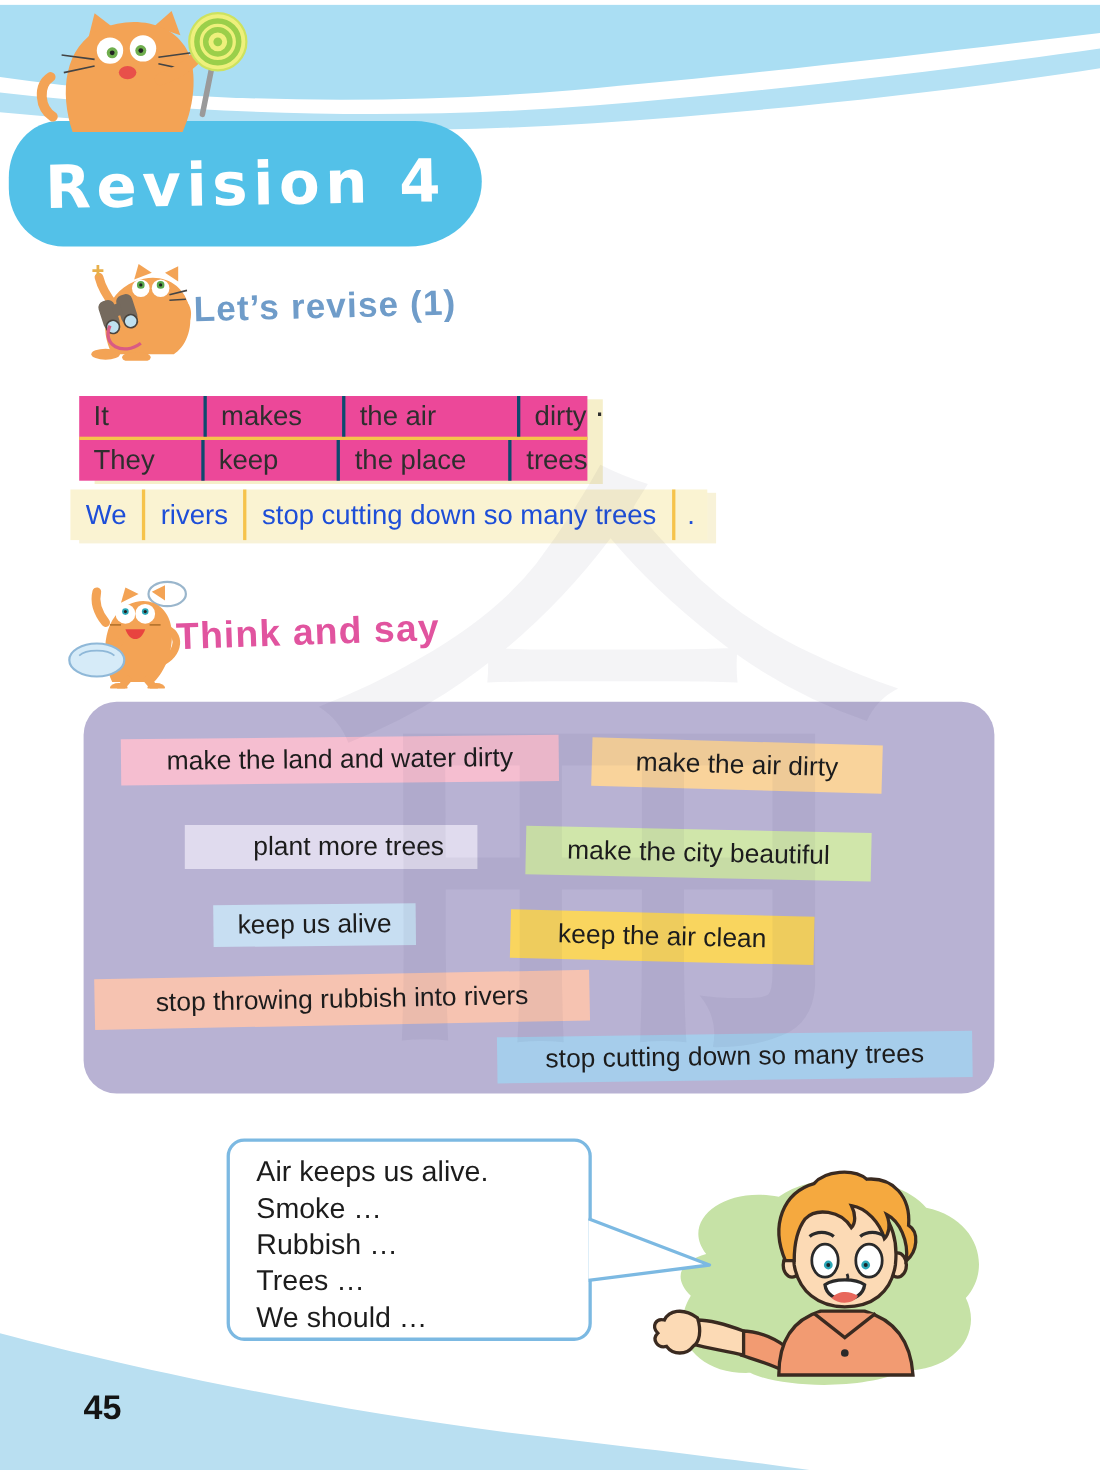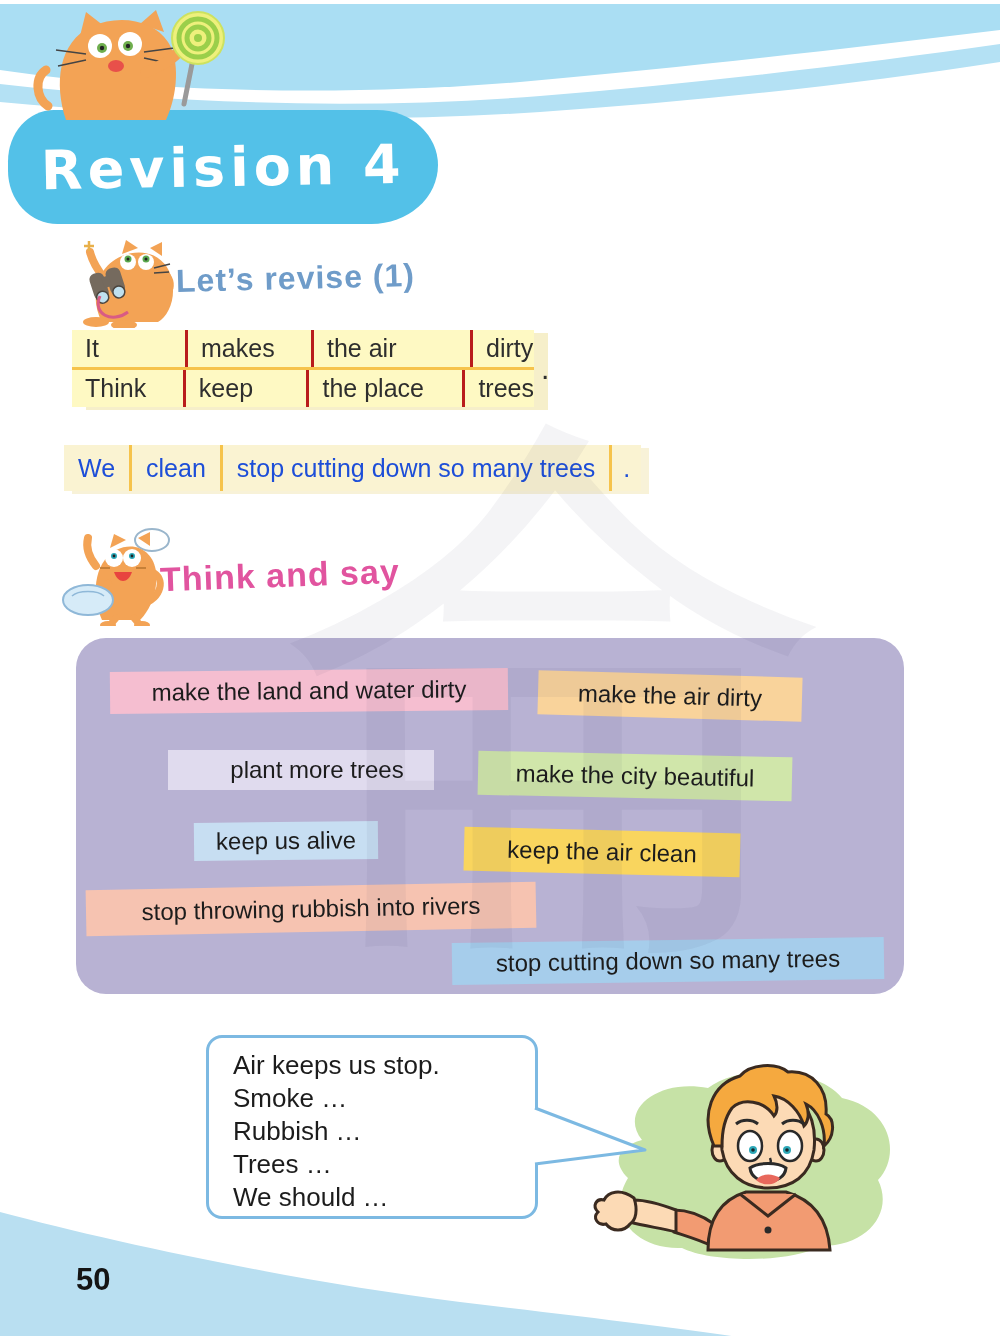--- a/index.html
+++ b/index.html
@@ -27,29 +27,29 @@
     position:absolute;left:176px;top:256px;font-size:32px;font-weight:700;
     color:#6f9cc9;letter-spacing:1px;transform:rotate(-1.5deg);
   }
   .think-heading{
     position:absolute;left:160px;top:552px;font-size:34px;font-weight:700;
     color:#e1549f;letter-spacing:1px;transform:rotate(-2deg);
   }
 
   
   .revtable{
-    position:absolute;left:72px;top:326px;width:462px;background:#fef9c3;
+    position:absolute;left:72px;top:356px;width:462px;background:#ec4899;
     box-shadow:14px 3px 0 #f6efca;
   }
   .revtable .row{display:flex;height:37px;}
   .revtable .row + .row{border-top:3px solid #f6c34b;}
   .revtable .c{
     display:flex;align-items:center;padding-left:13px;font-size:25px;color:#2e2e2e;
   }
-  .revtable .c + .c{border-left:3px solid #b91c1c;}
+  .revtable .c + .c{border-left:3px solid #0c4a6e;}
   .c1{width:100px;} .c2{width:110px;} .c3{width:143px;} .c4{flex:1;}
   .table-period{position:absolute;left:541px;top:348px;font-size:30px;color:#2e2e2e;}
 
   .we-strip{
     position:absolute;left:64px;top:441px;height:46px;display:flex;
     background:#faf3d2;box-shadow:8px 3px 0 #f8f2d8;
   }
   .we-strip .cell{
     display:flex;align-items:center;padding:0 14px;font-size:25px;color:#1d4ed8;
   }
@@ -161,31 +161,31 @@
   <div class="revise-heading">Let’s revise (1)</div>
 
   <div class="revtable">
     <div class="row">
       <div class="c c1">It</div>
       <div class="c c2">makes</div>
       <div class="c c3">the air</div>
       <div class="c c4">dirty</div>
     </div>
     <div class="row">
-      <div class="c c1">Think</div>
+      <div class="c c1">They</div>
       <div class="c c2">keep</div>
       <div class="c c3">the place</div>
       <div class="c c4">trees</div>
     </div>
   </div>
   <div class="table-period">.</div>
 
   <div class="we-strip">
     <div class="cell">We</div>
-    <div class="cell">clean</div>
+    <div class="cell">rivers</div>
     <div class="cell">stop cutting down so many trees</div>
     <div class="cell period">.</div>
   </div>
 
   <svg class="abs" style="left:58px;top:522px" width="118" height="100" viewBox="0 0 118 100">
     <ellipse cx="94" cy="14" rx="17" ry="11" fill="#ffffff" stroke="#9ab6cc" stroke-width="2"></ellipse>
     <circle cx="77" cy="26" r="2.5" fill="none" stroke="#9ab6cc" stroke-width="1.5"></circle>
     <path d="M84,78 C104,72 108,52 94,46" stroke="#f3a355" stroke-width="7" fill="none" stroke-linecap="round"></path>
     <path d="M38,40 C30,30 28,20 30,12" stroke="#f3a355" stroke-width="8" fill="none" stroke-linecap="round"></path>
     <path d="M52,22 L56,8 L68,14 Z" fill="#f3a355"></path>
@@ -216,21 +216,21 @@
     <div class="phrase ph4" style="background: rgb(208, 230, 170);">make the city beautiful</div>
     <div class="phrase ph5" style="background: rgb(199, 222, 242);">keep us alive</div>
     <div class="phrase ph6" style="background: rgb(249, 213, 94);">keep the air clean</div>
     <div class="phrase ph7" style="background: rgb(246, 195, 177);">stop throwing rubbish into rivers</div>
     <div class="phrase ph8" style="background: rgb(166, 205, 235);">stop cutting down so many trees</div>
   </div>
 
   <div class="watermark">侖</div>
 
   <div class="bubble">
-    <div class="line">Air keeps us stop.</div>
+    <div class="line">Air keeps us alive.</div>
     <div class="line">Smoke …</div>
     <div class="line">Rubbish …</div>
     <div class="line">Trees …</div>
     <div class="line">We should …</div>
   </div>
 
   <svg class="abs" style="left:590px;top:1050px" width="320" height="215" viewBox="0 0 320 215">
     <path d="M52,86 C28,56 68,24 118,34 C150,10 226,12 252,44 C300,54 312,100 288,126 C304,158 278,192 232,192 C196,210 120,208 92,194 C44,196 16,160 38,124 C20,106 30,92 52,86 Z" fill="#c6e2a6"></path>
     <path d="M124,170 C110,160 96,156 84,156 L84,178 C96,182 110,186 122,192 Z" fill="#f29b72" stroke="#3a2a20" stroke-width="3"></path>
     <path d="M86,156 C70,150 54,146 44,146 L40,168 C54,172 70,174 86,178 Z" fill="#fcdab5" stroke="#3a2a20" stroke-width="3"></path>
@@ -256,15 +256,15 @@
 
   <svg class="bubble-tail" width="120" height="90" viewBox="0 0 120 90">
     <path d="M2,14 L112,56 L2,70 Z" fill="#ffffff"></path>
     <path d="M2,14 L112,56 L2,70" fill="none" stroke="#7cb9e2" stroke-width="3" stroke-linejoin="round"></path>
   </svg>
 
   <svg class="abs" style="left:0;top:1200px" width="760" height="136" viewBox="0 0 760 136">
     <path d="M0,8 C120,40 300,78 460,98 C570,111 680,124 760,136 L0,136 Z" fill="#b9dff1"></path>
   </svg>
 
-  <div class="page-number">50</div>
+  <div class="page-number">45</div>
 
 </div>
 
 </body></html>

